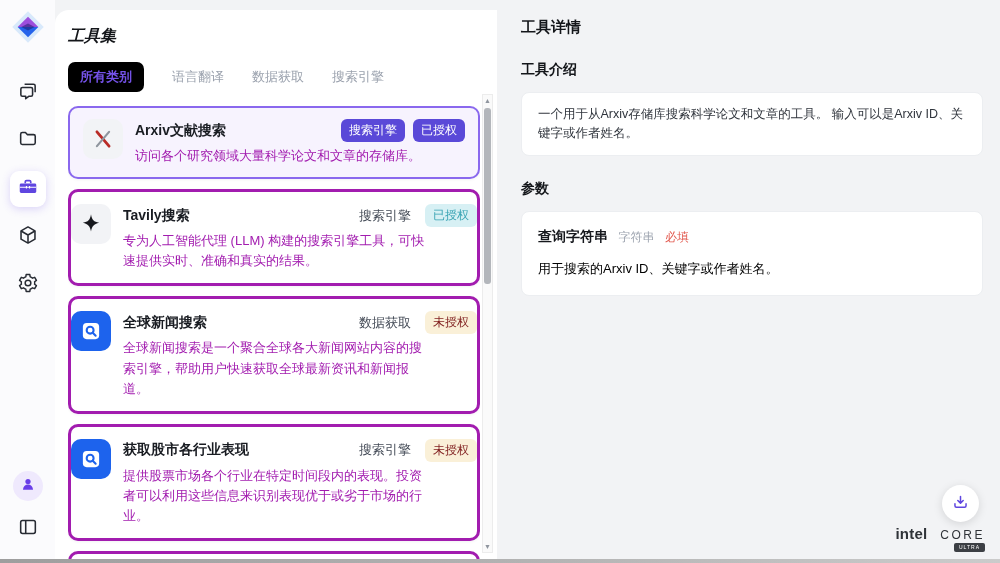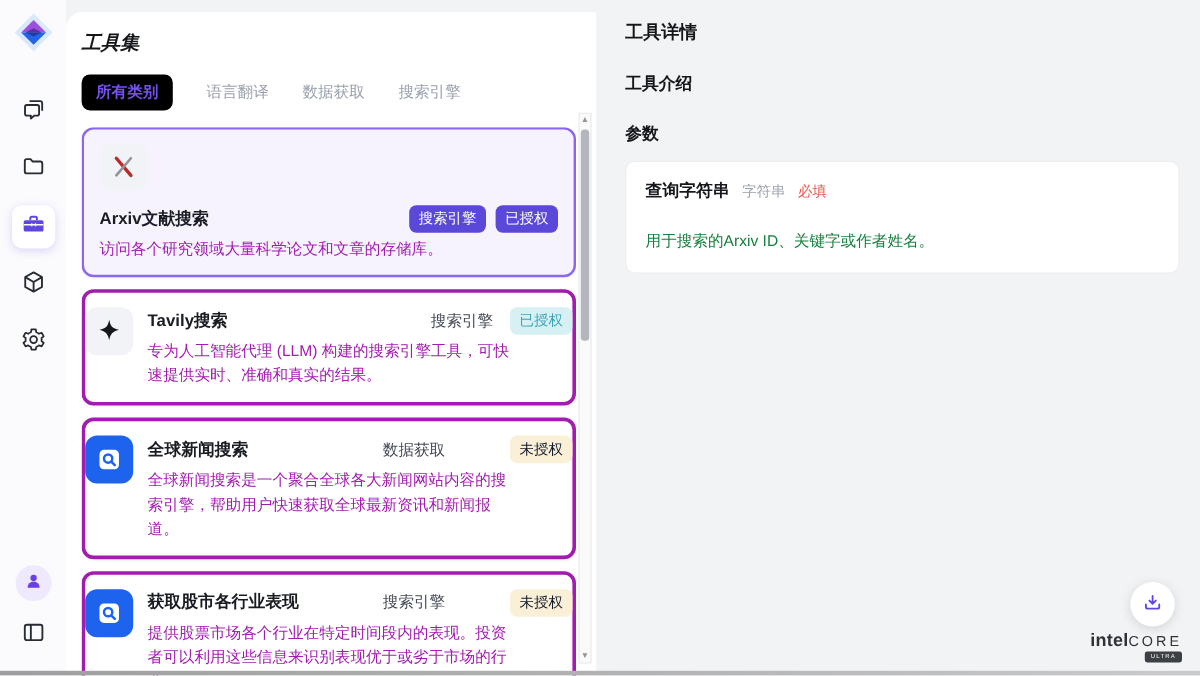--- a/index.html
+++ b/index.html
@@ -20,57 +20,57 @@
 
   
   .toolset-panel { width:442px; flex:none; background:#fff; border-radius:14px 0 0 0; margin-top:10px; position:relative; padding:16px 0 0 13px; height:553px; }
   .panel-title { font-size:16px; font-weight:bold; color:#14161a; margin-bottom:15px;font-style:italic; }
   .tabs { display:flex; align-items:center; gap:28px; margin-bottom:14px; }
   .tab { font-size:13px; color:#9aa1ad; cursor:pointer; padding:6px 0; white-space:nowrap; }
   .tab.active { background:#000000; color:#7452e8; padding:6px 12px; border-radius:7px; font-weight:bold; }
 
   .tool-list { display:flex; flex-direction:column; gap:10px; width:412px; height:466px; overflow:hidden; }
   .tool-card { border:3px solid #a21caf; border-radius:10px; background:#fff; padding:12px 0; display:flex; gap:12px; box-shadow:0 1px 3px rgba(16,24,40,.05); cursor:pointer; flex:none; }
-  .tool-card.selected { border:2px solid #8a68ee; background:#f7f3fe; padding:11px 13px;flex-direction:column; }
+  .tool-card.selected { border:2px solid #8a68ee; background:#f7f3fe; padding:11px 13px; }
   .tool-icon { width:40px; height:40px; border-radius:10px; background:#f2f3f6; display:flex; align-items:center; justify-content:center; flex:none; }
   .tool-icon.blue { background:#1d63ed; }
   .tool-icon svg { width:26px; height:26px; }
   .tool-body { flex:1; min-width:0; }
   .tool-head { display:flex; align-items:center; }
   .tool-name { font-size:14px; font-weight:bold; color:#191c22; flex:1; padding-right:8px; }
   .tool-category { font-size:13px; color:#434a56; margin-right:14px; white-space:nowrap; }
   .badge { font-size:12px; padding:3px 8px; border-radius:6px; white-space:nowrap; }
   .badge.purple { background:#5a49d8; color:#fff; }
   .badge.purple + .badge.purple { margin-left:8px; }
   .badge.teal { background:#d7f0f4; color:#3aa4b4; }
-  .badge.amber { background:#faf0d8; color:#0f172a;margin-left:40px; }
+  .badge.amber { background:#faf0d8; color:#7f1d1d; }
   .tool-desc { font-size:13px; color:#a21caf; line-height:1.55; margin-top:4px; max-width:304px; }
 
   
   .list-scrollbar { position:absolute; top:84px; right:4px; bottom:10px; width:11px; background:#fafafa; border:1px solid #ececec; display:flex; flex-direction:column; align-items:center; }
   .sb-arrow { font-size:7px; line-height:11px; height:11px; width:100%; text-align:center; color:#8f959e; cursor:pointer; user-select:none; }
   .sb-arrow.down { margin-top:auto; }
   .sb-thumb { width:7px; height:176px; background:#b3b6bb; border-radius:3px; margin-top:2px; cursor:pointer; }
 
   
   .detail-panel { flex:1; background:#f2f3f5; padding:18px 17px 0 24px; position:relative; min-width:0; }
   .detail-title { font-size:15px; font-weight:bold; color:#14161a; }
   .section-heading { font-size:14px; font-weight:bold; color:#14161a; margin-top:24px; }
   .intro-card { background:#fff; border:1px solid #eceef1; border-radius:8px; padding:12px 16px; font-size:12.5px; color:#30353d; margin-top:13px; line-height:1.5; }
   .param-card { background:#fff; border:1px solid #eceef1; border-radius:8px; padding:15px 16px 17px; margin-top:13px; }
   .param-name { font-size:14px; font-weight:bold; color:#16181d; }
   .param-type { font-size:12px; color:#9aa1ad; margin-left:6px; }
   .param-required { font-size:12px; color:#e25a50; margin-left:6px; }
-  .param-desc { font-size:13px; color:#15803d; margin-top:24px; }
+  .param-desc { font-size:13px; color:#000000; margin-top:14px; }
 
   .fab { position:absolute; right:21px; bottom:41px; width:37px; height:37px; border-radius:50%; background:#fff; border:none; box-shadow:0 2px 10px rgba(0,0,0,.13); display:flex; align-items:center; justify-content:center; color:#5f46e0; cursor:pointer; }
   .fab svg { width:19px; height:19px; }
 
   .brand { position:absolute; right:15px; bottom:11px; display:flex; flex-direction:column; align-items:flex-end; color:#2f3338; line-height:1; }
-  .brand-row { display:flex; align-items:baseline; gap:0;padding-left:20px; }
+  .brand-row { display:flex; align-items:baseline; gap:13px;padding-left:20px; }
   .brand-intel { font-size:15px; font-weight:bold; letter-spacing:.2px; }
   .brand-core { font-size:12px; letter-spacing:2.5px; text-transform:uppercase; font-weight:400; }
   .brand-badge { background:#3c3f44; color:#fff; font-size:5px; letter-spacing:1px; text-transform:uppercase; padding:2px 5px; border-radius:2px; margin-top:2px; }
 
   .bottom-edge { position:absolute; left:0; right:0; bottom:0; height:4px; background:linear-gradient(90deg,#9e9e9e 0%,#b4b4b4 55%,#cbcbcb 100%); z-index:6; }
 </style>
 </head>
 <body>
 
 <div class="app">
@@ -227,20 +227,21 @@
       <div class="sb-arrow">▲</div>
       <div class="sb-thumb"></div>
       <div class="sb-arrow down">▼</div>
     </div>
   </section>
 
   <section class="detail-panel">
     <h2 class="detail-title">工具详情</h2>
 
     <h3 class="section-heading">工具介绍</h3>
+    <div class="intro-card">一个用于从Arxiv存储库搜索科学论文和文章的工具。 输入可以是Arxiv ID、关键字或作者姓名。</div>
 
     <h3 class="section-heading">参数</h3>
     <div class="param-card">
       <div class="param-head">
         <span class="param-name">查询字符串</span>
         <span class="param-type">字符串</span>
         <span class="param-required">必填</span>
       </div>
       <div class="param-desc">用于搜索的Arxiv ID、关键字或作者姓名。</div>
     </div>

